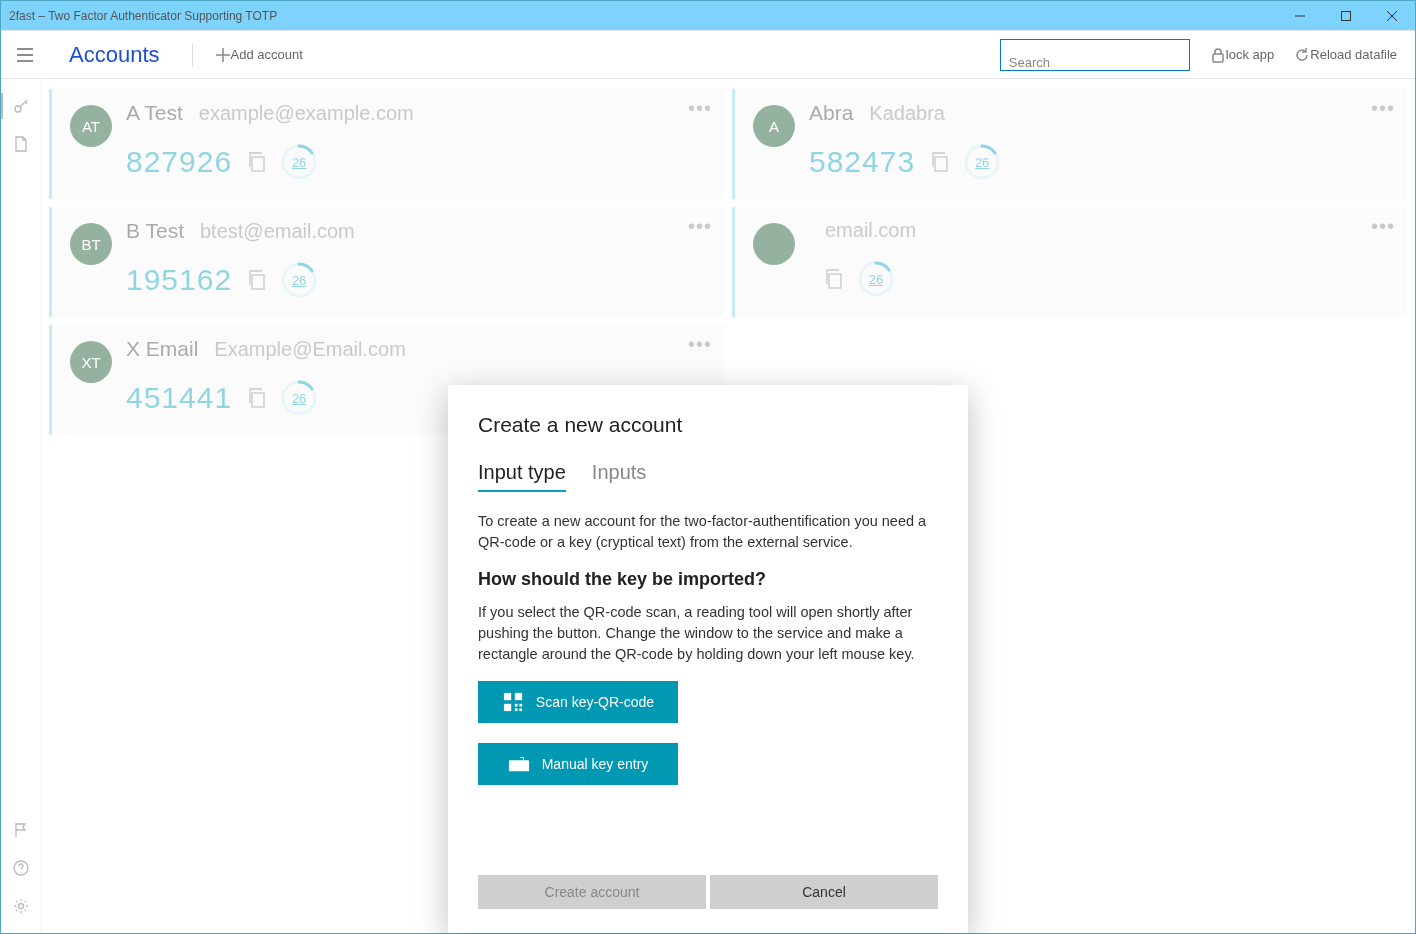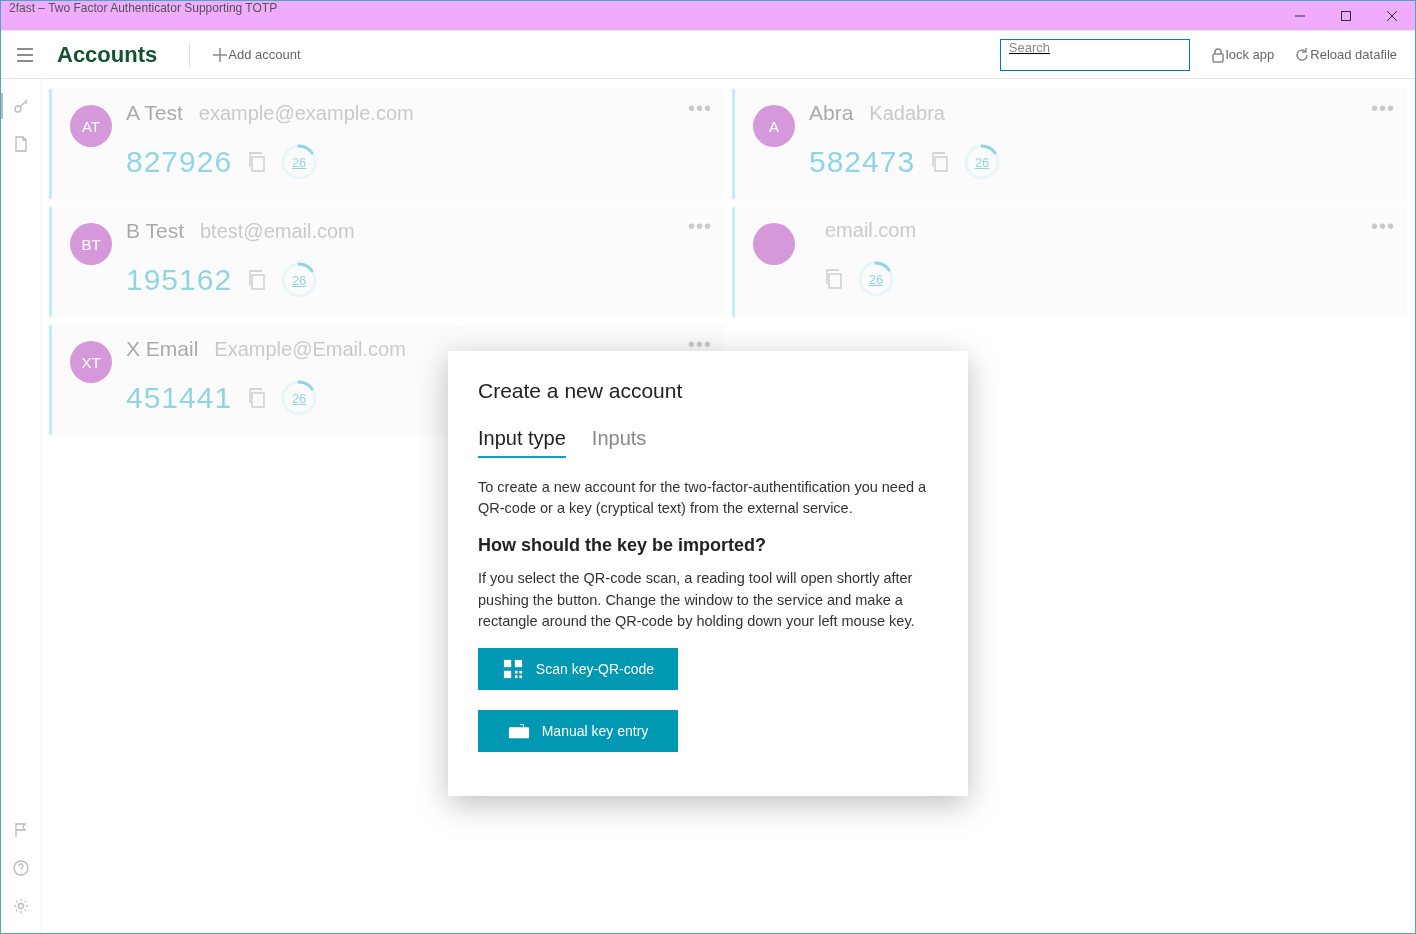--- a/index.html
+++ b/index.html
@@ -1,56 +1,56 @@
 <!DOCTYPE html>
 <html><head>
 <meta charset="utf-8">
 <style>
   * { box-sizing: border-box; margin: 0; padding: 0; font-family: "Segoe UI", -apple-system, sans-serif; }
   html, body { width: 1416px; height: 934px; overflow: hidden; background: #fff; }
   .window { width: 100%; height: 100%; border: 1px solid #4da6c4; display: flex; flex-direction: column; position: relative; }
-  .titlebar { height: 30px; display: flex; align-items: flex-start; justify-content: space-between; padding-left: 8px; border-bottom: 1px solid #e5e5e5; background: #f0abfc; }
+  .titlebar { height: 30px; display: flex; align-items: center; justify-content: space-between; padding-left: 8px; border-bottom: 1px solid #e5e5e5; background: #7dd3fc; }
   .titlebar-text { font-size: 12px; color: #555; }
   .win-controls { display: flex; height: 100%; }
   .win-btn { width: 46px; height: 30px; display: flex; align-items: center; justify-content: center; cursor: pointer; }
   .win-btn svg { width: 10px; height: 10px; stroke: #333; stroke-width: 1; fill: none; }
   .toolbar { height: 48px; display: flex; align-items: center; padding: 0 8px; border-bottom: 1px solid #e5e5e5; }
   .hamburger { width: 32px; height: 32px; display: flex; align-items: center; justify-content: center; cursor: pointer; color: #666; }
   .hamburger svg { width: 16px; height: 14px; stroke: #666; stroke-width: 1.5; }
-  .toolbar-title { font-size: 22px; font-weight: 700; color: #14532d; margin-left: 16px; margin-right: 20px; }
+  .toolbar-title { font-size: 22px; font-weight: 400; color: #1d4ed8; margin-left: 28px; margin-right: 20px; }
   .divider-v { width: 1px; height: 24px; background: #ddd; margin: 0 12px; }
   .toolbar-btn { display: flex; align-items: center; gap: 0; padding: 6px 10px; cursor: pointer; color: #666; font-size: 13px; }
   .toolbar-btn svg { width: 16px; height: 16px; stroke: #888; stroke-width: 1.5; fill: none; }
   .spacer { flex: 1; }
-  .search-box { width: 190px; height: 32px; border: 1px solid #0078d4; display: flex; align-items: flex-start; padding: 0 8px; margin-right: 10px; text-decoration: underline; }
+  .search-box { width: 190px; height: 32px; border: 1px solid #0078d4; display: flex; align-items: flex-end; padding: 0 8px; margin-right: 10px; }
   .search-box input { border: none; outline: none; flex: 1; font-size: 13px; color: #555; }
   .search-box input::placeholder { color: #888; }
   .search-ico { width: 14px; height: 14px; stroke: #888; fill: none; stroke-width: 1.5; }
   .body-area { flex: 1; display: flex; position: relative; }
   .sidebar { width: 40px; display: flex; flex-direction: column; align-items: center; padding-top: 8px; border-right: 1px solid #eee; }
   .side-item { width: 40px; height: 38px; display: flex; align-items: center; justify-content: center; cursor: pointer; position: relative; }
   .side-item.active::before { content: ""; position: absolute; left: 0; top: 6px; bottom: 6px; width: 2px; background: #666; }
   .side-item svg { width: 18px; height: 18px; stroke: #666; stroke-width: 1.3; fill: none; }
   .side-bottom { margin-top: auto; margin-bottom: 8px; display: flex; flex-direction: column; }
   .content { flex: 1; padding: 10px 8px; display: grid; grid-template-columns: 1fr 1fr; gap: 8px; align-content: start; }
   .card { background: #f6f6f6; border-left: 3px solid #7fd3e6; padding: 12px 18px 18px 18px; display: flex; gap: 14px; position: relative; }
-  .avatar { width: 42px; height: 42px; border-radius: 50%; background: #a21caf; color: #fff; display: flex; align-items: center; justify-content: center; font-size: 15px; margin-top: 4px; }
+  .avatar { width: 42px; height: 42px; border-radius: 50%; background: #14532d; color: #fff; display: flex; align-items: center; justify-content: center; font-size: 15px; margin-top: 4px; }
   .card-body { flex: 1; }
   .card-head { display: flex; gap: 16px; align-items: baseline; }
   .acct-name { font-size: 21px; font-weight: 400; color: #444; }
   .acct-email { font-size: 20px; font-weight: 300; color: #888; }
   .code-row { display: flex; align-items: center; gap: 14px; margin-top: 18px; }
   .code { font-size: 30px; font-weight: 300; color: #0aa2c0; letter-spacing: 1px; }
   .copy-ico { width: 20px; height: 22px; stroke: #888; fill: none; stroke-width: 1.3; cursor: pointer; }
   .timer { width: 38px; height: 38px; position: relative; }
   .timer svg { width: 38px; height: 38px; }
   .timer-text { position: absolute; inset: 0; display: flex; align-items: center; justify-content: center; font-size: 13px; color: #0aa2c0; text-decoration: underline; }
   .more { position: absolute; top: 8px; right: 12px; color: #888; font-size: 20px; letter-spacing: 1px; cursor: pointer; }
   
-  .overlay { position: absolute; inset: 0; background: rgba(255,255,255,0.55); display: flex; align-items: center; justify-content: center; padding-top: 135px; }
+  .overlay { position: absolute; inset: 0; background: rgba(255,255,255,0.55); display: flex; align-items: flex-end; justify-content: center; padding-top: 135px; }
   .dialog { width: 520px; background: #fff; box-shadow: 0 8px 30px rgba(0,0,0,0.25); padding: 28px 30px 24px 30px; display: flex; flex-direction: column; }
   .dlg-title { font-size: 21px; font-weight: 400; color: #222; margin-bottom: 24px; }
   .tabs { display: flex; gap: 26px; border-bottom: 1px solid transparent; margin-bottom: 18px; }
   .tab { font-size: 20px; font-weight: 300; color: #888; padding-bottom: 6px; cursor: pointer; }
   .tab.active { color: #222; border-bottom: 2px solid #0aa2c0; }
   .dlg-text { font-size: 14.5px; color: #333; line-height: 1.45; margin-bottom: 16px; }
   .dlg-heading { font-size: 18px; font-weight: 700; color: #222; margin-bottom: 12px; }
   .opt-btn { width: 200px; height: 42px; background: #0098b3; color: #fff; display: flex; align-items: center; justify-content: center; gap: 12px; font-size: 14px; cursor: pointer; margin-bottom: 20px; }
   .opt-btn svg { width: 22px; height: 20px; fill: #fff; }
   .dlg-footer { display: flex; gap: 4px; margin-top: 70px; }
@@ -322,17 +322,21 @@
               <rect x="1" y="5" width="22" height="12" rx="1"></rect>
               <line x1="4" y1="9" x2="6" y2="9" stroke="#fff"></line>
               <line x1="8" y1="9" x2="10" y2="9" stroke="#fff"></line>
               <line x1="12" y1="9" x2="14" y2="9" stroke="#fff"></line>
               <line x1="16" y1="9" x2="18" y2="9" stroke="#fff"></line>
               <line x1="7" y1="13" x2="17" y2="13" stroke="#fff"></line>
               <path d="M17 5V2h-4" fill="none" stroke="#fff"></path>
             </svg>
           <span>Manual key entry</span>
         </div>
+        <div class="dlg-footer">
+          <div class="dlg-btn disabled">Create account</div>
+          <div class="dlg-btn">Cancel</div>
+        </div>
       </div>
     </div>
 
   </div>
 </div>
 
 </body></html>

